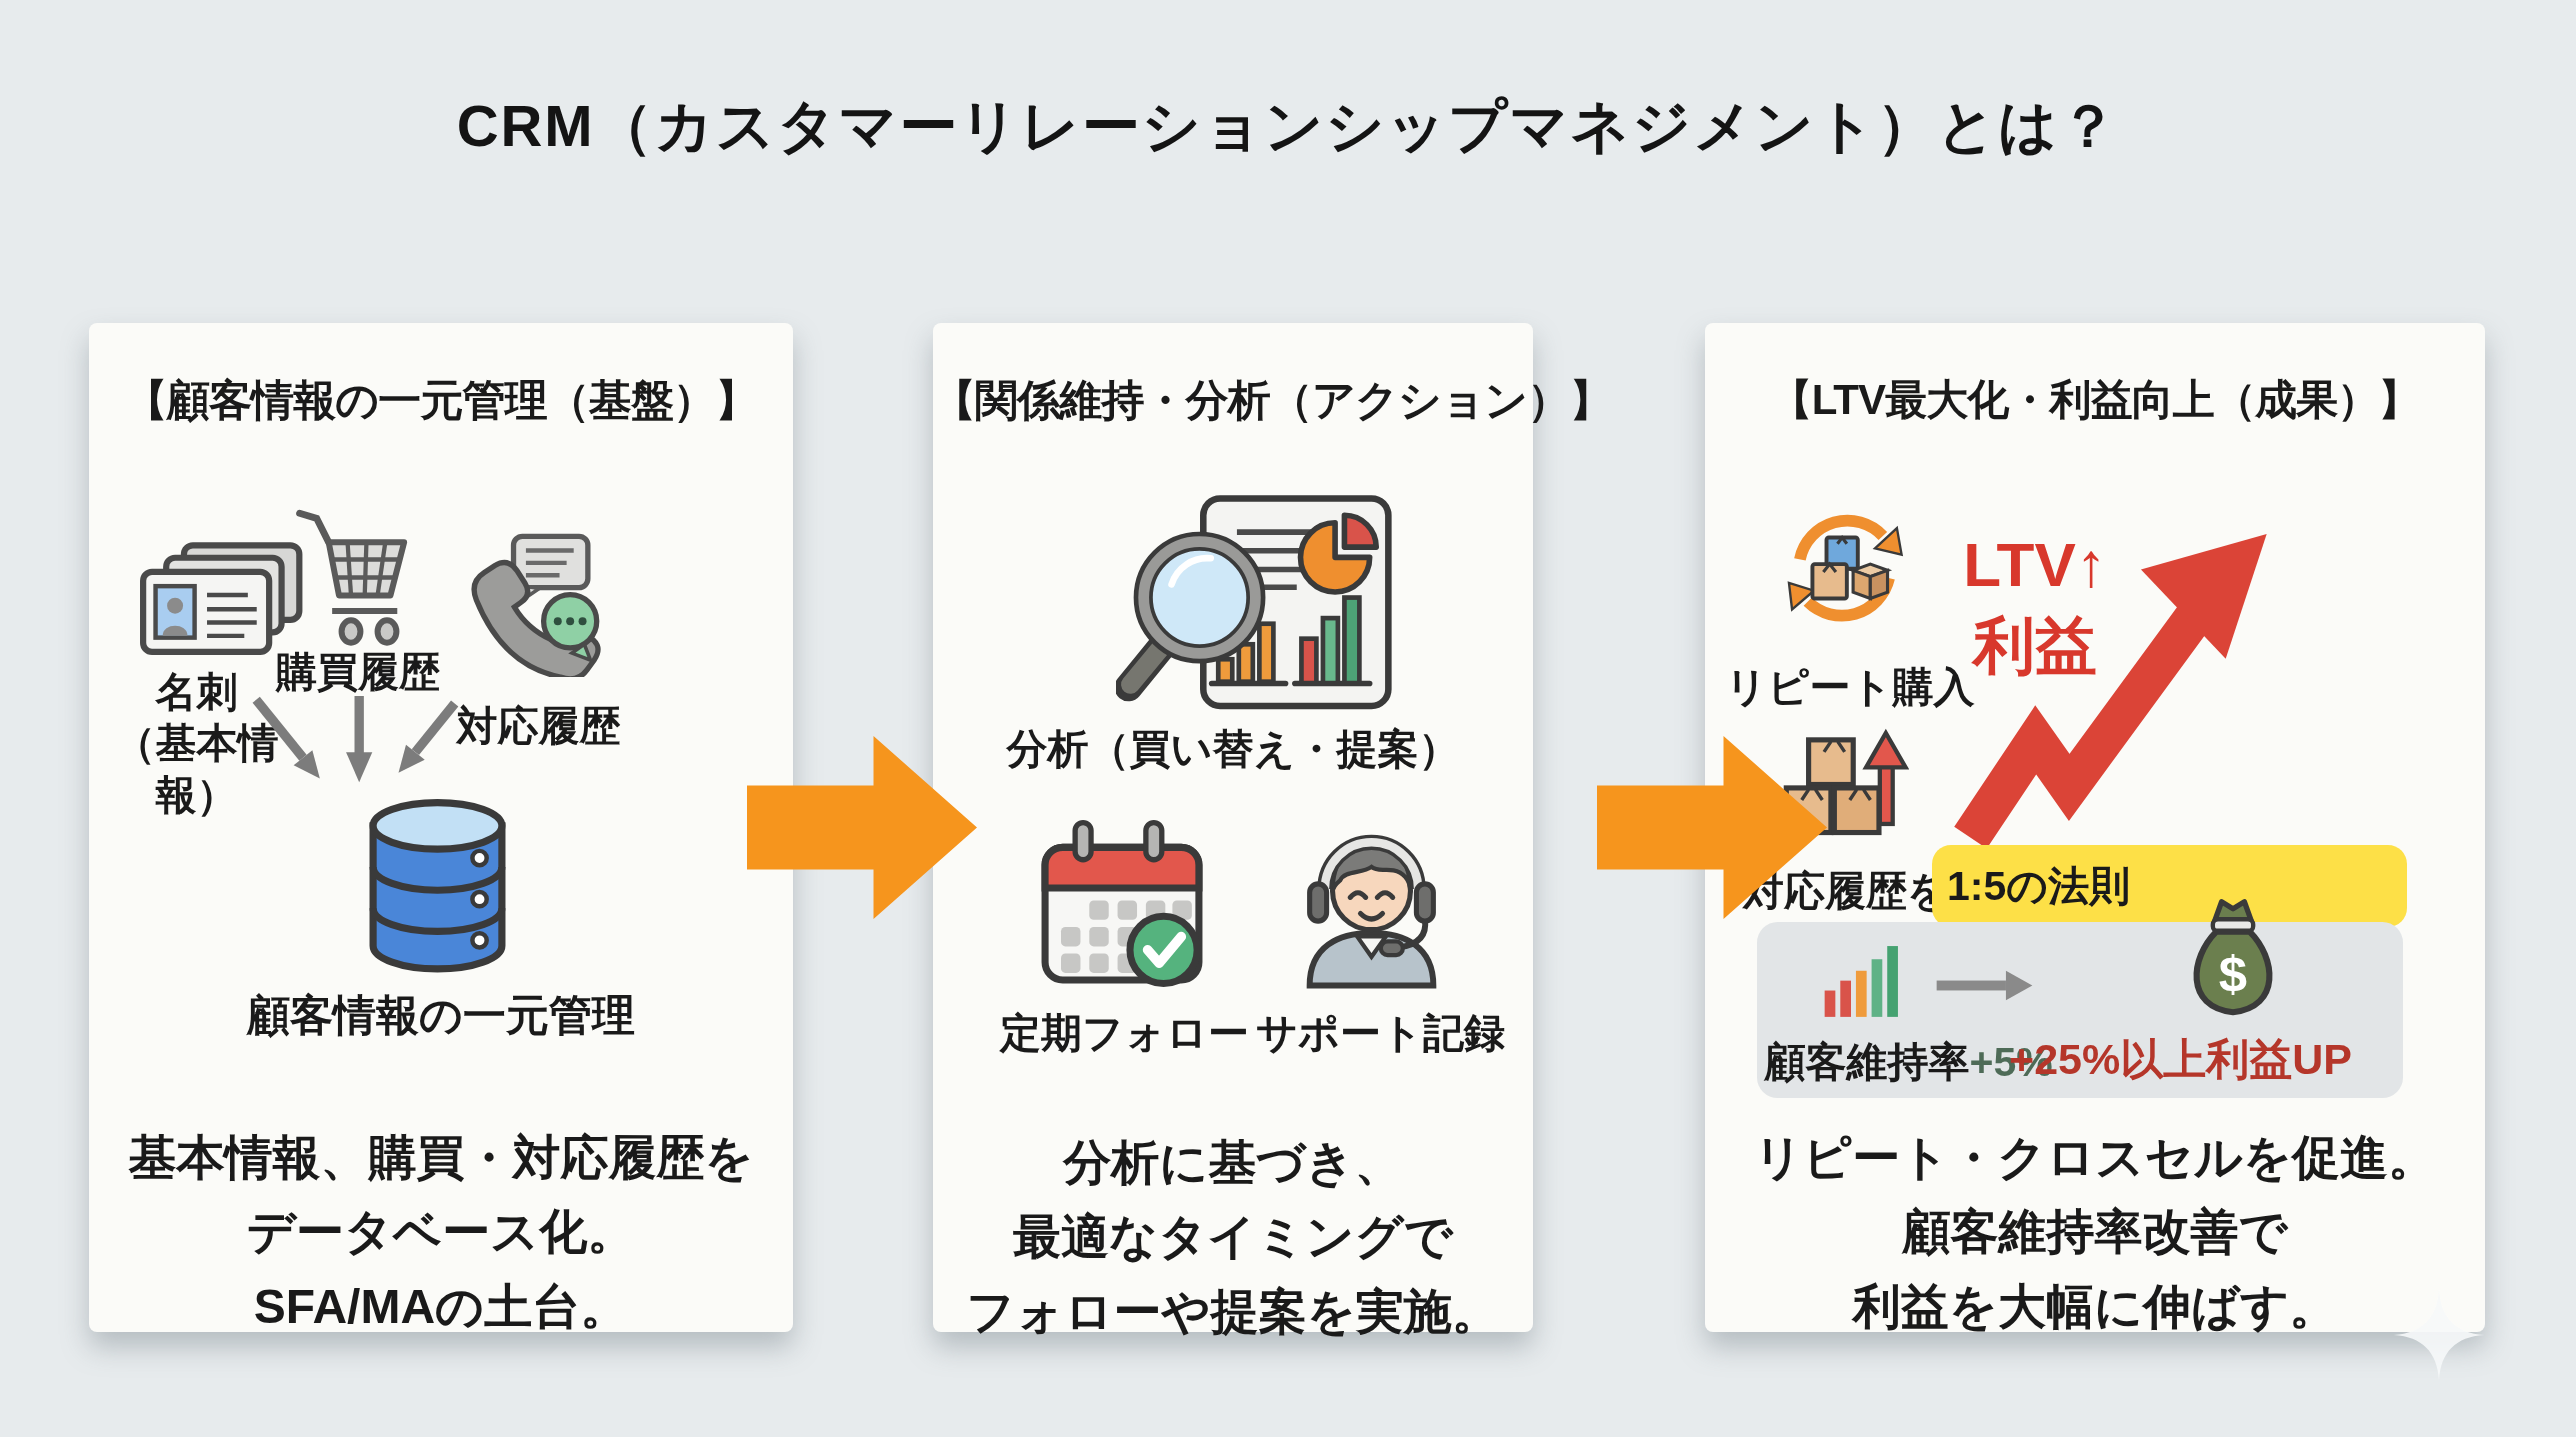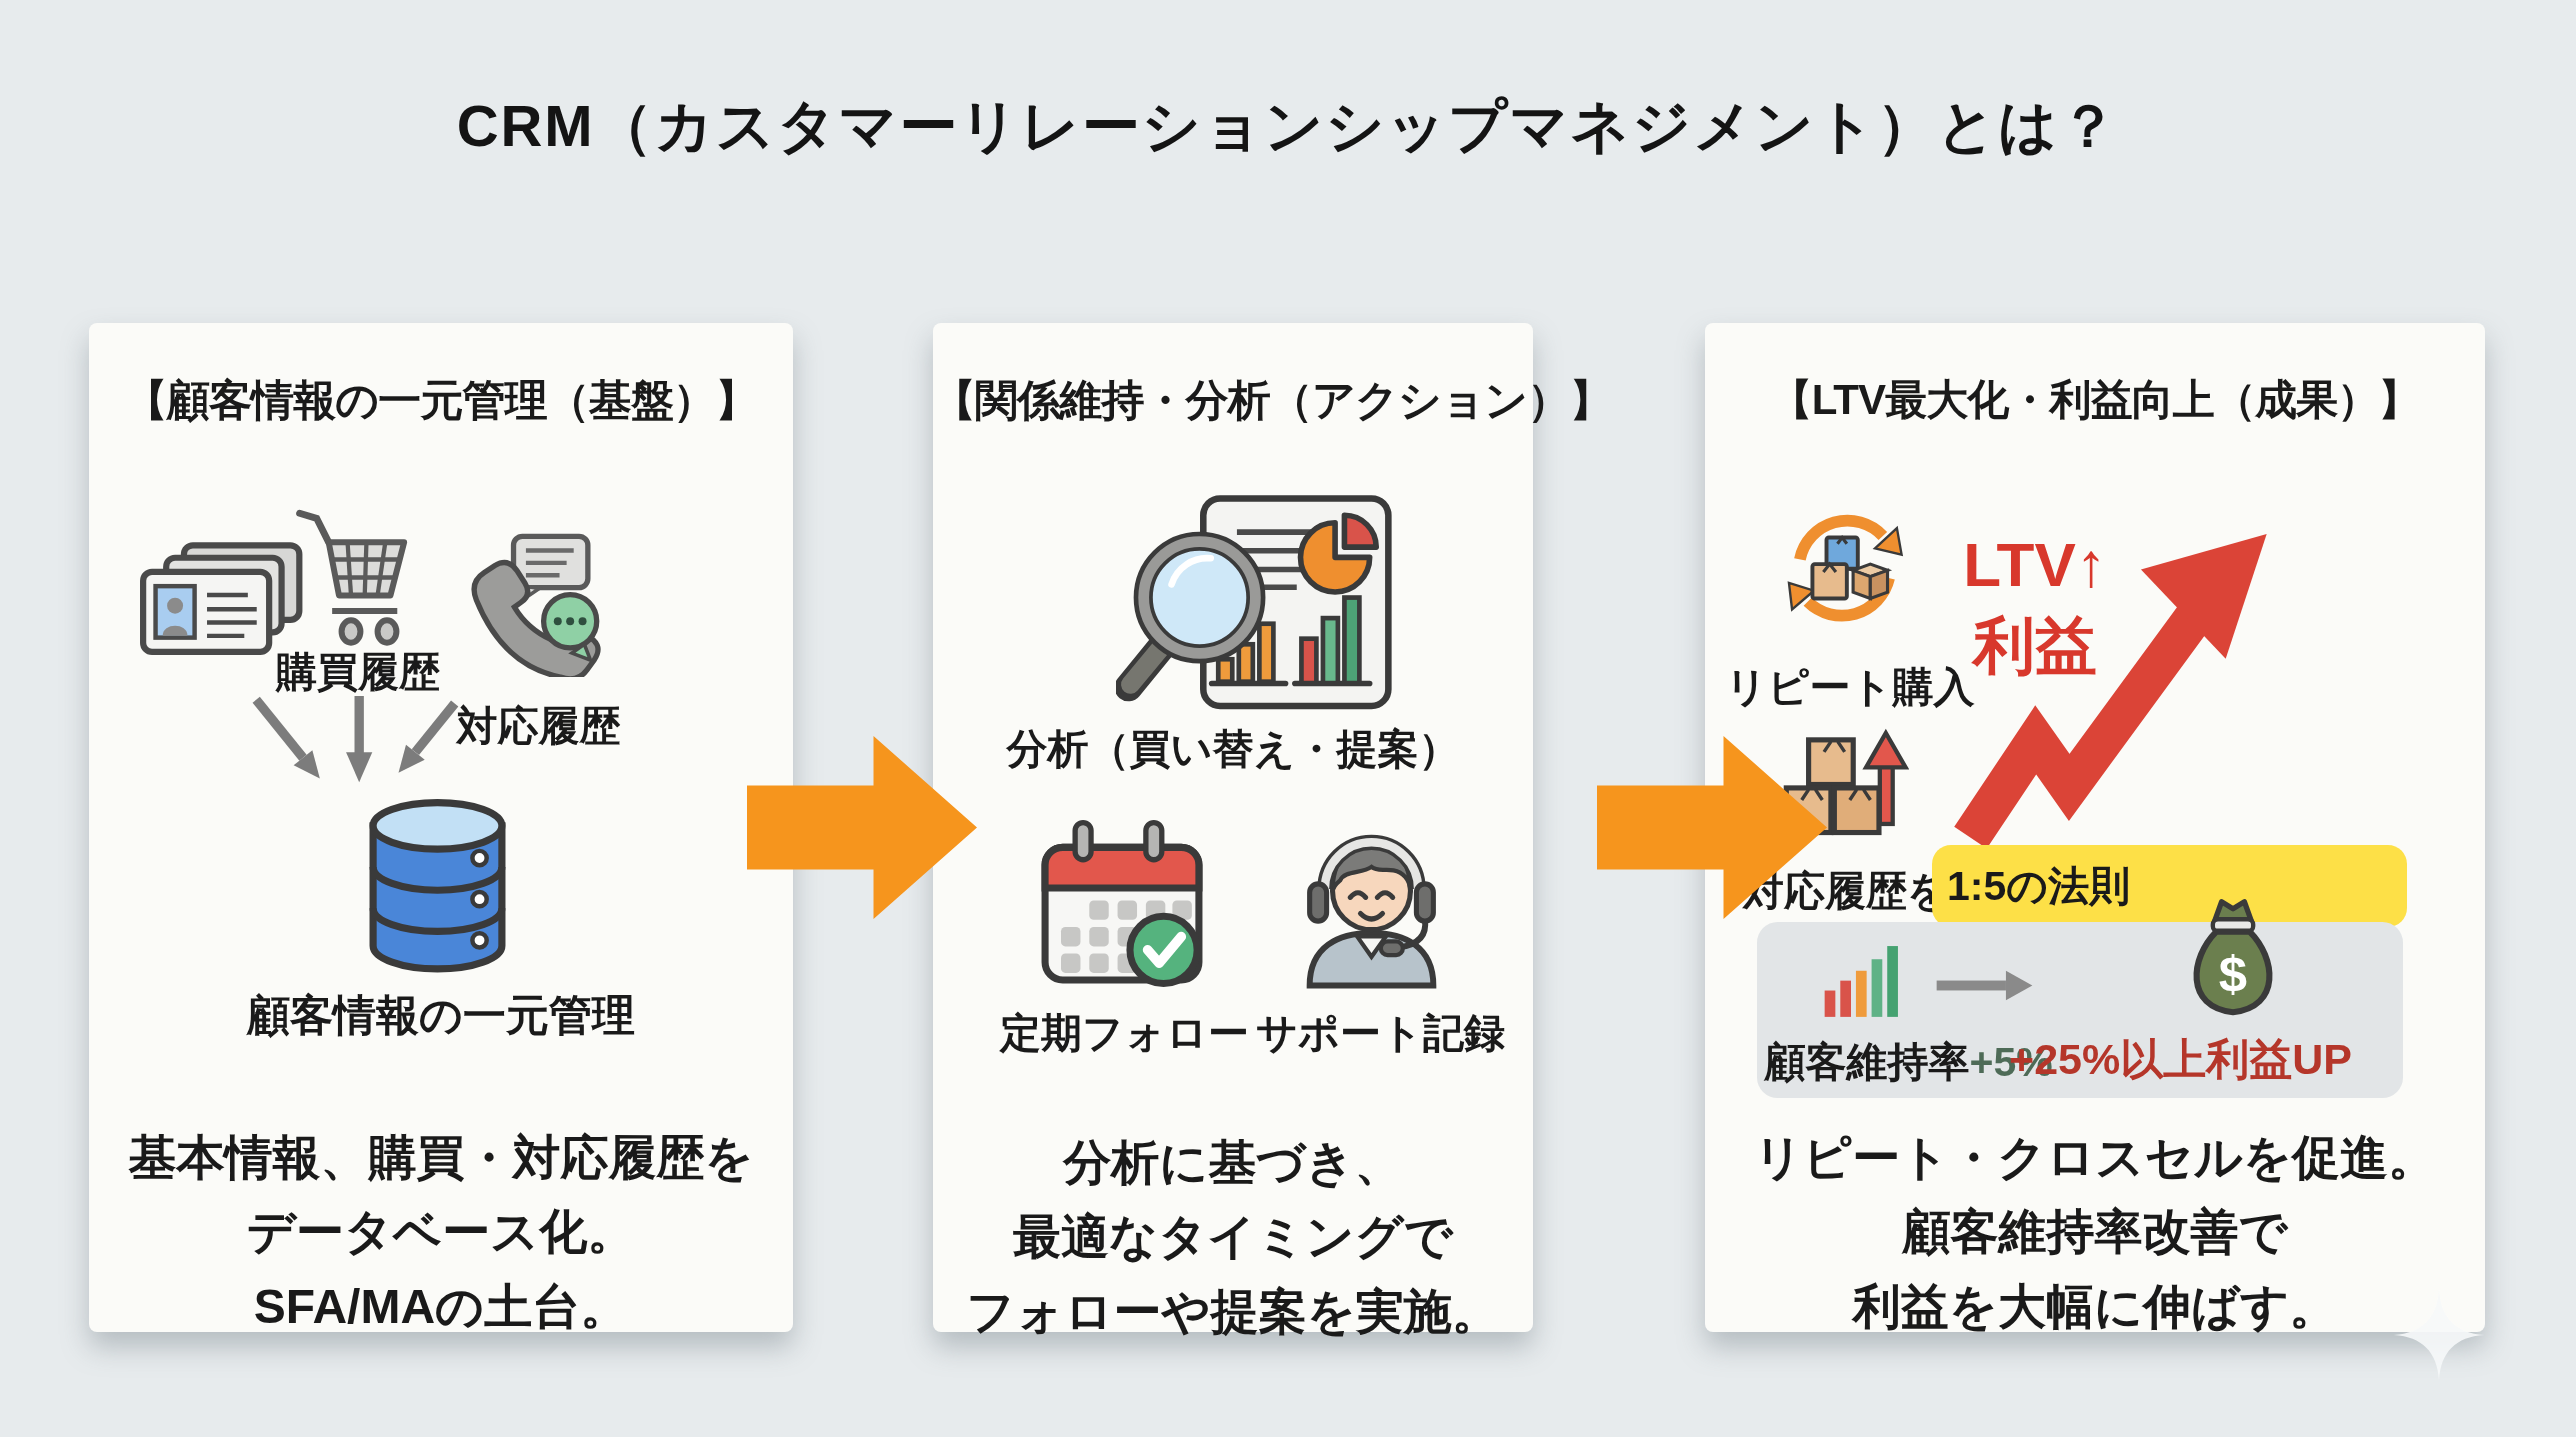--- a/index.html
+++ b/index.html
@@ -115,20 +115,22 @@
         <line x1="72" y1="50" x2="110" y2="50" stroke="#6a6a6a" stroke-width="5"></line>
         <path d="M16,78 q-8,-20 9,-31 l12,-8 q15,-9 25,6 l9,14 q8,13 -5,22 l-7,5 q15,25 42,37 l5,-7 q9,-13 23,-5 l15,9 q16,10 5,26 l-8,11 q-11,15 -30,8 Q46,152 16,78 z" fill="#9c9c9a" stroke="#4a4a4a" stroke-width="6"></path>
         <circle cx="122" cy="102" r="30" fill="#8fd0a5" stroke="#4a4a4a" stroke-width="6"></circle>
         <path d="M138,128 l7,18 l-21,-8 z" fill="#8fd0a5" stroke="#4a4a4a" stroke-width="4"></path>
         <circle cx="108" cy="102" r="4.5" fill="#2f4f3f"></circle>
         <circle cx="122" cy="102" r="4.5" fill="#2f4f3f"></circle>
         <circle cx="136" cy="102" r="4.5" fill="#2f4f3f"></circle>
       </svg>
     </div>
 
+    <div class="lbl" style="left:-9.4px;top:344px;width:234px">名刺
+（基本情報）</div>
     <div class="lbl" style="left:152px;top:324px;width:234px">購買履歴</div>
     <div class="lbl" style="left:337px;top:378px;width:225px">対応履歴</div>
 
     <div class="icon" style="left:152px;top:373px;width:227px;height:103px">
       <svg viewBox="0 0 242 110">
         <line x1="16" y1="4" x2="66" y2="66" stroke="#7c7c7c" stroke-width="10"></line>
         <polygon points="84,88 56,74 76,58" fill="#7c7c7c"></polygon>
         <line x1="126" y1="0" x2="126" y2="62" stroke="#7c7c7c" stroke-width="10"></line>
         <polygon points="126,92 112,60 140,60" fill="#7c7c7c"></polygon>
         <line x1="228" y1="8" x2="186" y2="60" stroke="#7c7c7c" stroke-width="10"></line>

